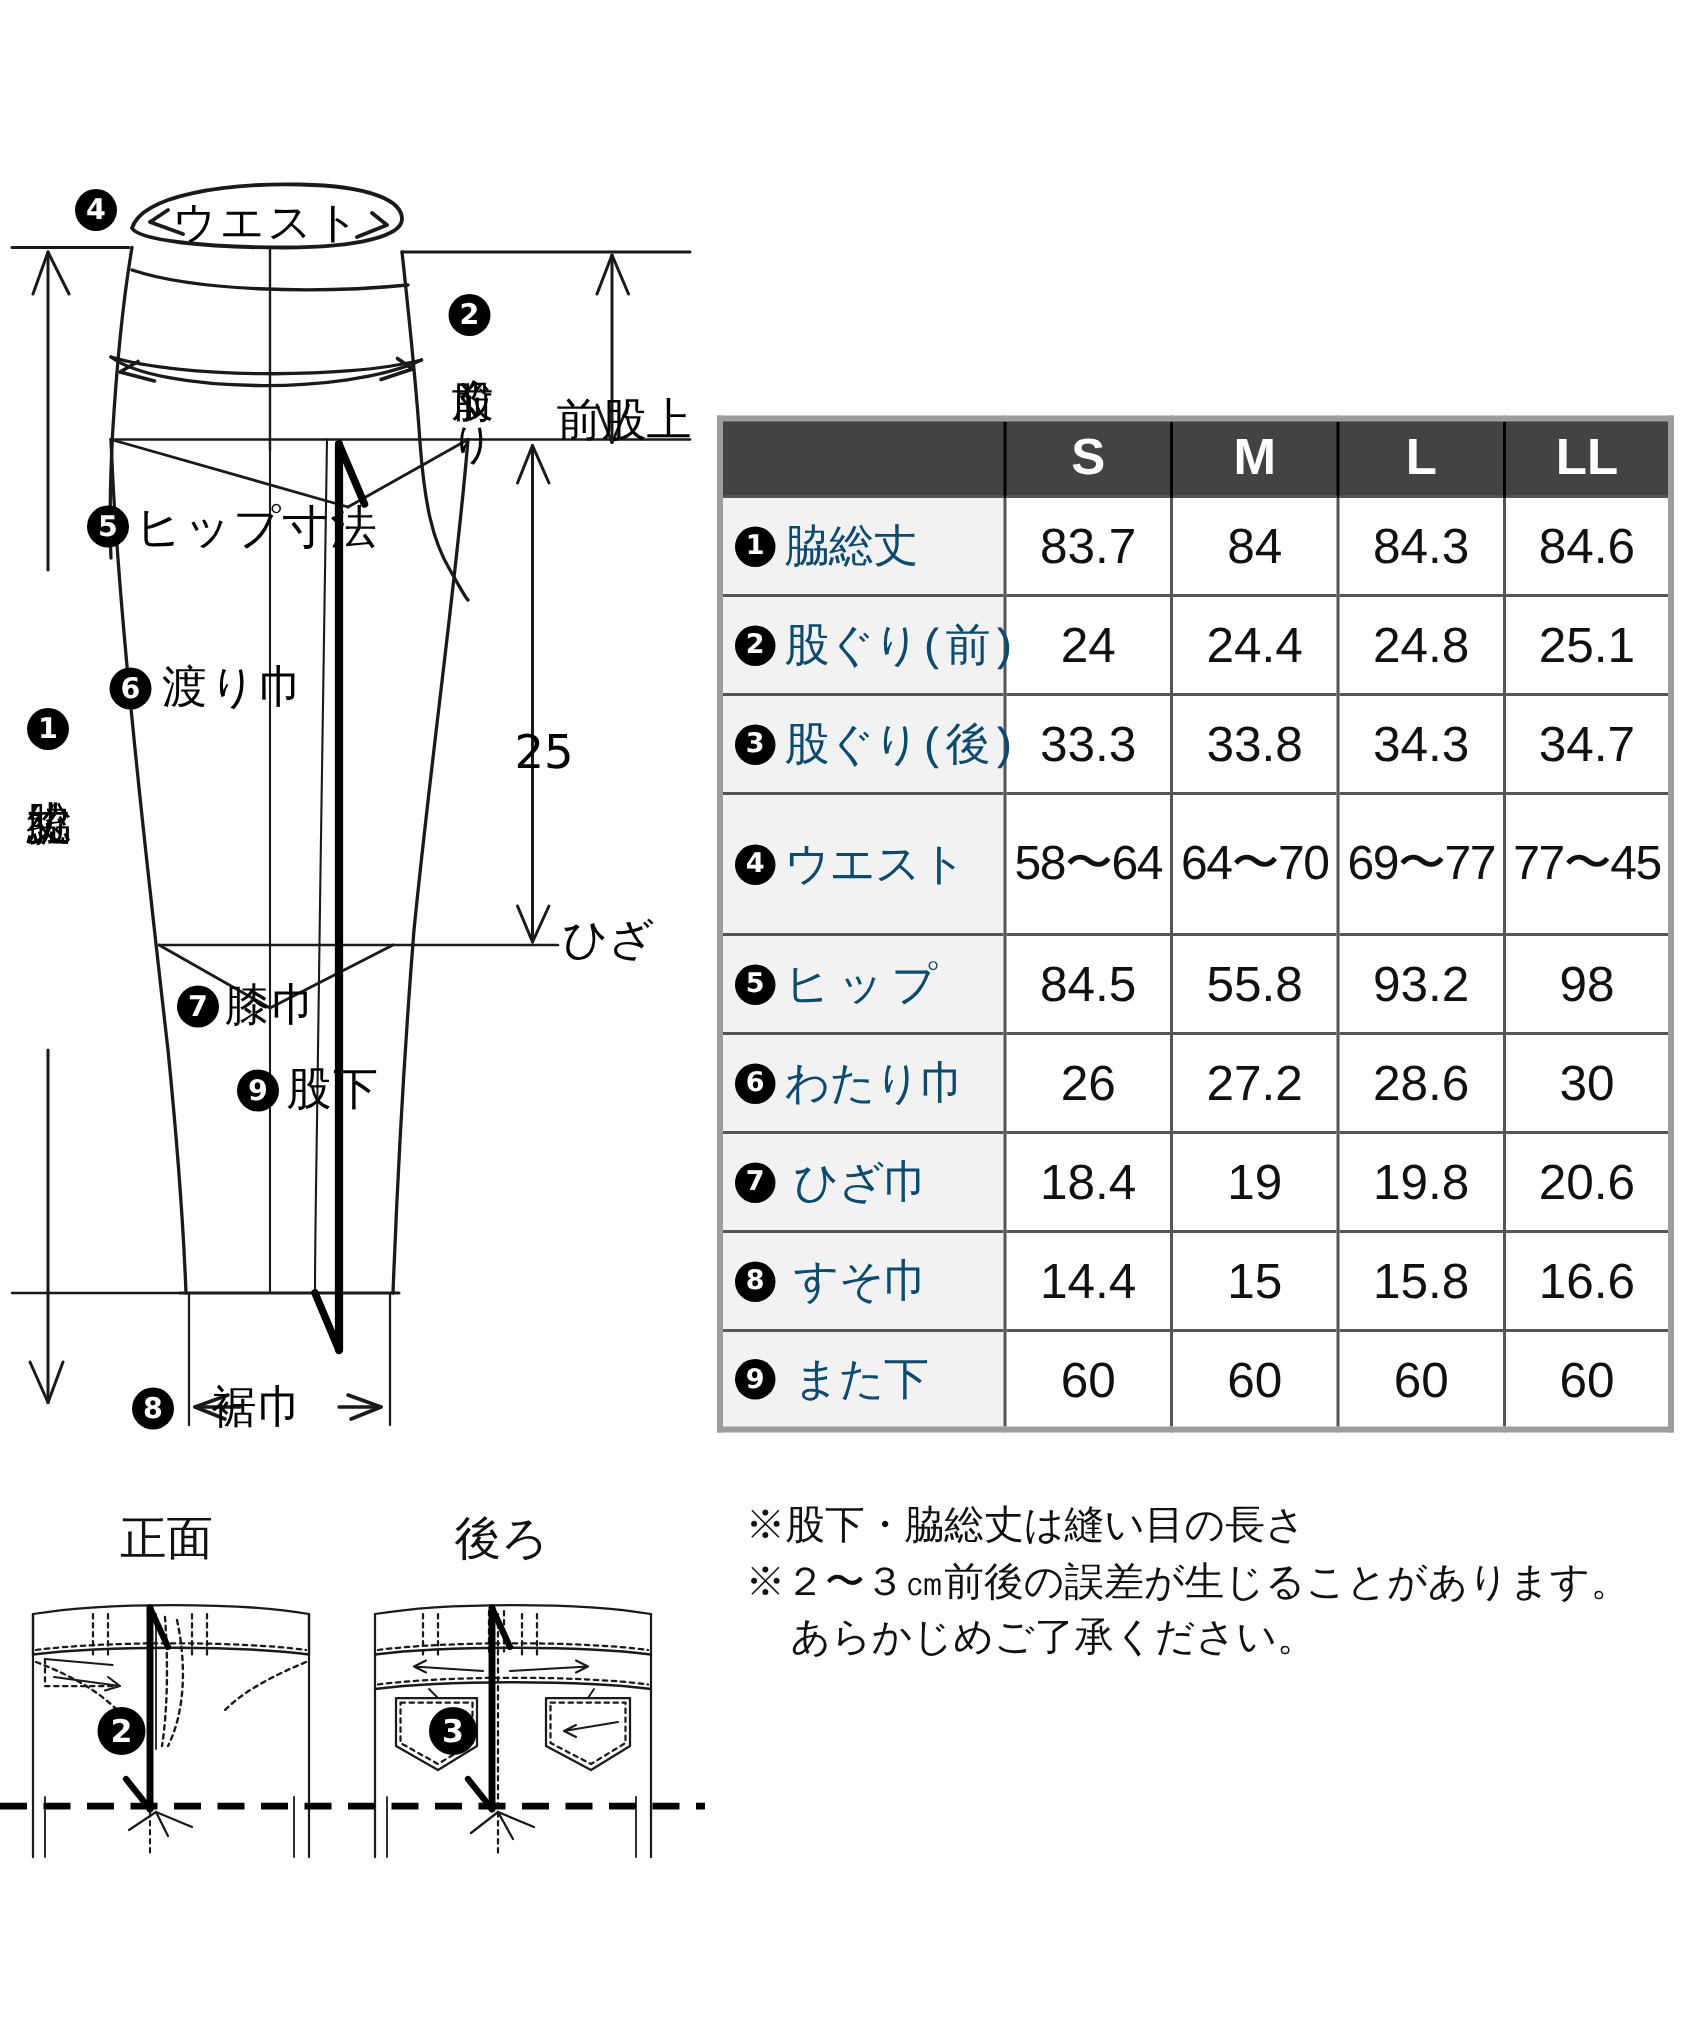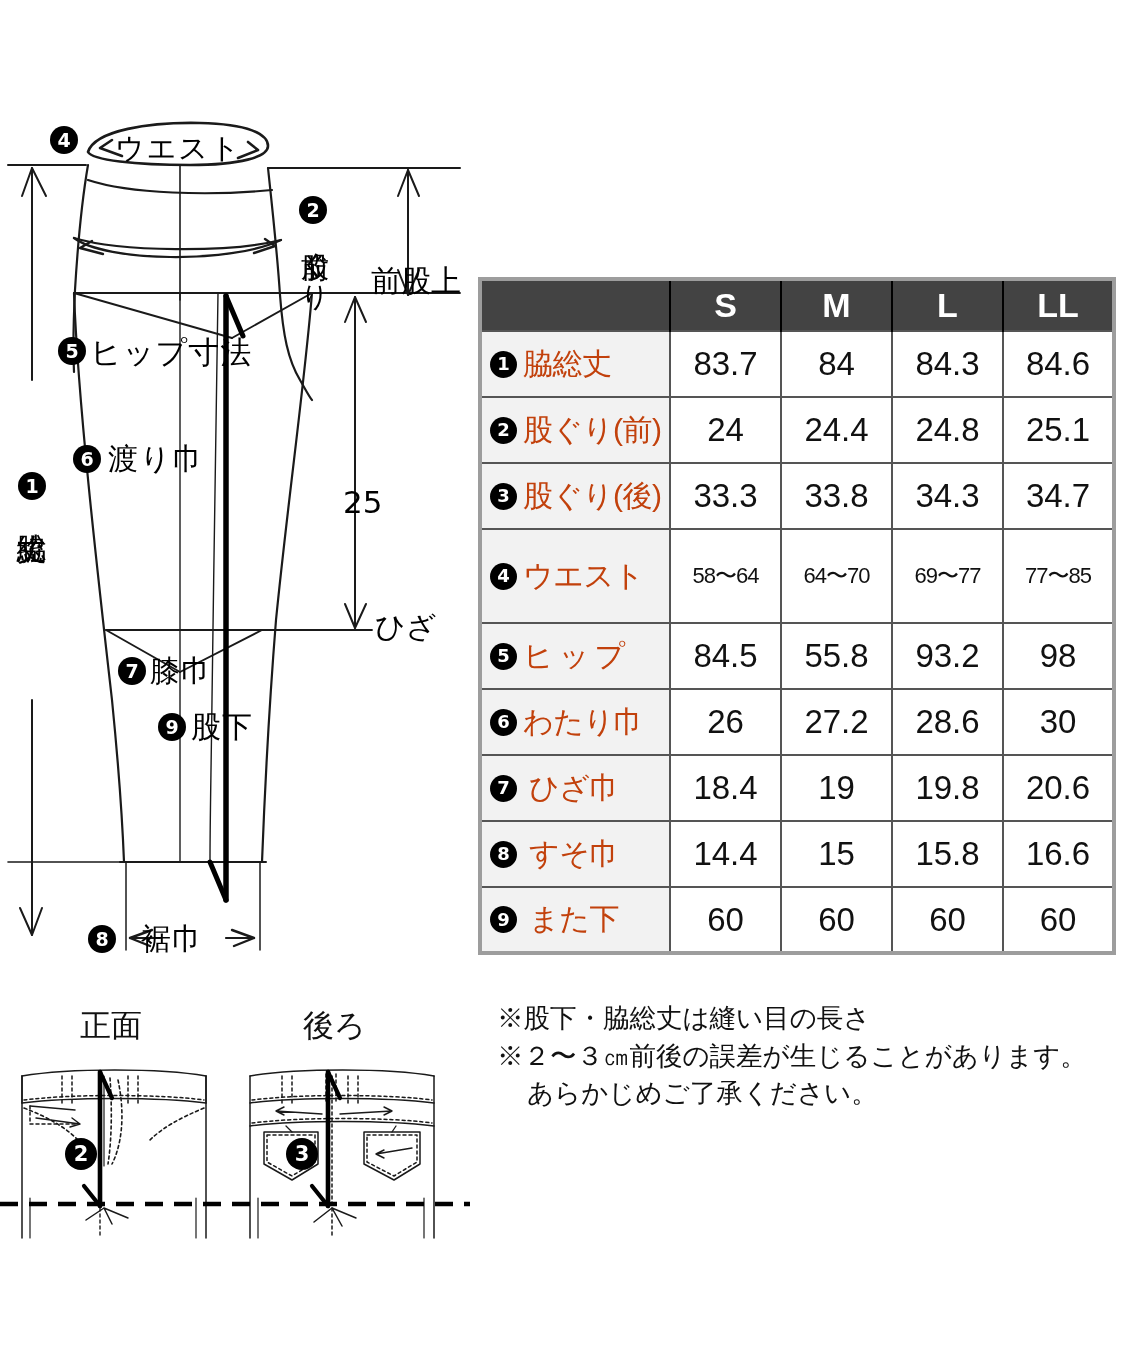--- a/index.html
+++ b/index.html
@@ -111,55 +111,55 @@
     background: #ffffff;
     border-top: 2px solid #555;
     border-right: 2px solid #555;
     text-align: center;
     font-size: 33px;
     color: #111;
     font-family: "Liberation Sans", "DejaVu Sans", sans-serif;
     height: 66px;
   }
   table.sizes td.val:last-child { border-right: none; }
-  table.sizes td.val.range { font-size: 22px; letter-spacing: -1px; }
+  table.sizes td.val.range { font-size: 32px; letter-spacing: -1px; }
   table.sizes tr.tall td { height: 94px; }
 
   .rl-inner {
     display: flex;
     align-items: center;
     gap: 6px;
   }
   .rl-num {
     flex: 0 0 auto;
     width: 27px; height: 27px;
     border-radius: 50%;
     background: #000; color: #fff;
     font-size: 18px; font-weight: bold;
     display: flex; align-items: center; justify-content: center;
     font-family: "DejaVu Sans", "Liberation Sans", sans-serif;
     line-height: 1;
   }
   .rl-text {
     font-size: 30px;
-    color: #c2410c;
-    font-family: Liberation Sans, sans-serif;
+    color: #0c4a6e;
+    font-family: Liberation Mono, monospace;
     white-space: nowrap;
     letter-spacing: -0.5px;
   }
   .rl-text.wide { letter-spacing: 5px; }
 
   
   #notes {
     position: absolute;
     left: 497px; top: 1000px;
     width: 620px;
     font-size: 26.5px;
     color: #111;
-    font-family: Liberation Sans, sans-serif;
+    font-family: Liberation Mono, monospace;
     line-height: 1.42;
   }
   #notes .nline { white-space: nowrap; }
   #notes .indent { padding-left: 30px; }
 </style>
 </head>
 <body>
 
 <div id="page">
 
@@ -420,21 +420,21 @@
         <tr class="tall">
           <td class="rowlabel">
             <div class="rl-inner">
               <span class="rl-num">4</span>
               <span class="rl-text">ウエスト</span>
             </div>
           </td>
           <td class="val range">58〜64</td>
           <td class="val range">64〜70</td>
           <td class="val range">69〜77</td>
-          <td class="val range">77〜85</td>
+          <td class="val range">77〜45</td>
         </tr>
 
         <tr>
           <td class="rowlabel">
             <div class="rl-inner">
               <span class="rl-num">5</span>
               <span class="rl-text wide">ヒップ</span>
             </div>
           </td>
           <td class="val">84.5</td>

